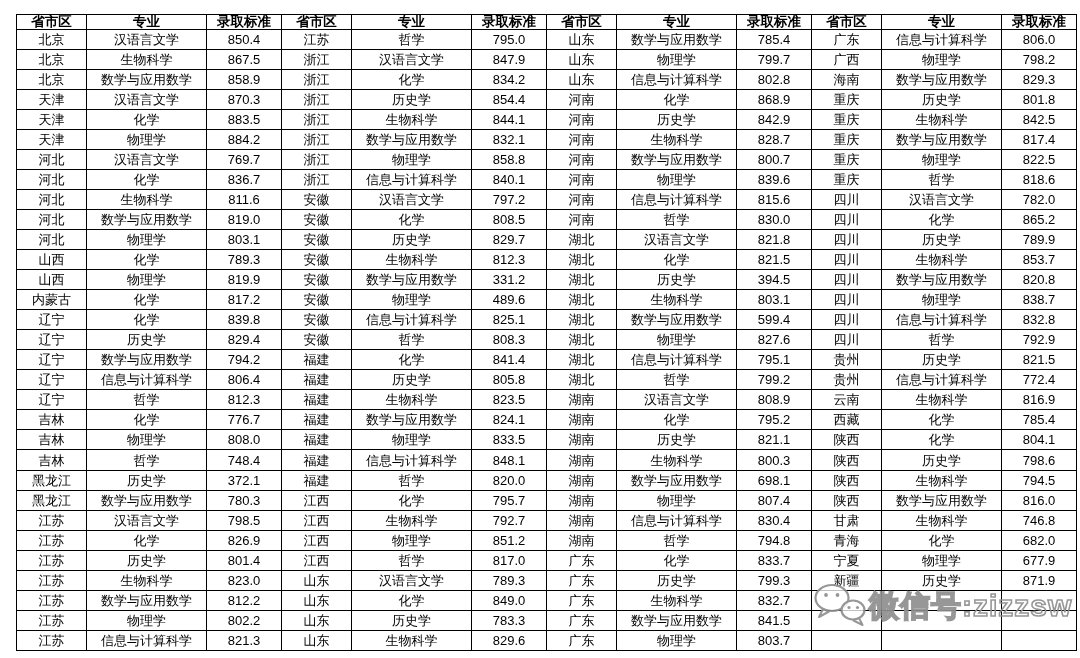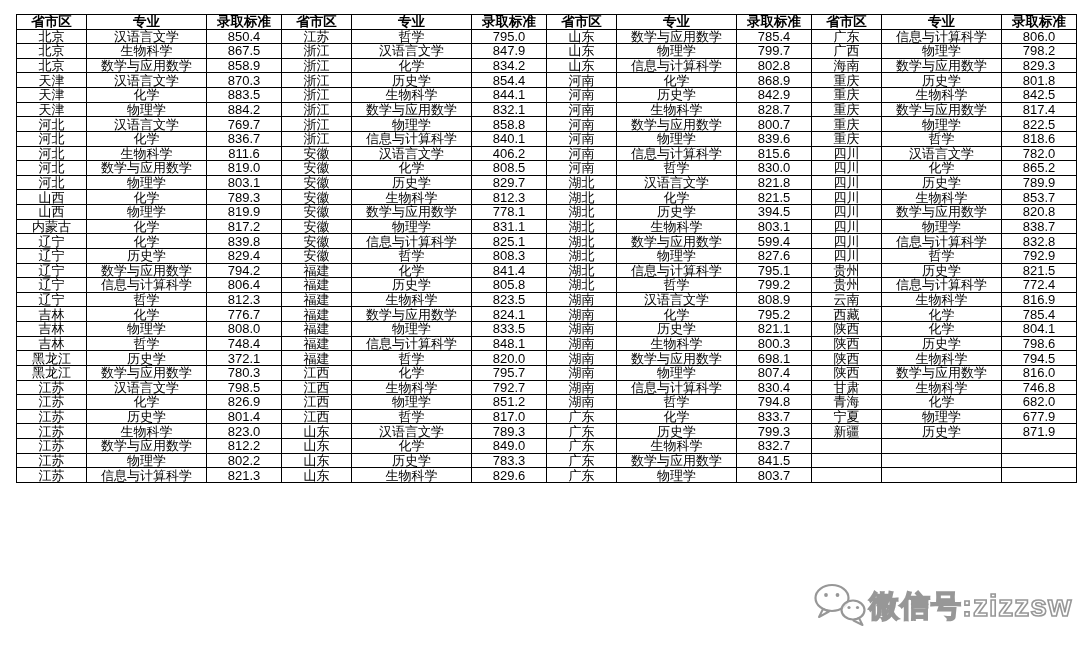--- a/index.html
+++ b/index.html
@@ -4,21 +4,21 @@
 <style>
   html,body{margin:0;padding:0;}
   body{
     width:1080px;height:658px;position:relative;background:#ffffff;
     font-family:"Liberation Sans","DejaVu Sans",sans-serif;
     overflow:hidden;
   }
   .stage{position:absolute;inset:0;}
   table.score-table{
     position:absolute;left:16px;top:14px;
-    width:1060px;height:469px;
+    width:1060px;height:637px;
     border-collapse:collapse;table-layout:fixed;
     background:#ffffff;
   }
   table.score-table th,
   table.score-table td{
     border:1px solid #000000;
     padding:0;margin:0;
     text-align:center;vertical-align:middle;
     font-size:13px;line-height:1;color:#000000;
     white-space:nowrap;overflow:hidden;
@@ -191,21 +191,21 @@
           <td>重庆</td>
           <td>哲学</td>
           <td>818.6</td>
         </tr>
         <tr>
           <td>河北</td>
           <td>生物科学</td>
           <td>811.6</td>
           <td>安徽</td>
           <td>汉语言文学</td>
-          <td>406.2</td>
+          <td>797.2</td>
           <td>河南</td>
           <td>信息与计算科学</td>
           <td>815.6</td>
           <td>四川</td>
           <td>汉语言文学</td>
           <td>782.0</td>
         </tr>
         <tr>
           <td>河北</td>
           <td>数学与应用数学</td>
@@ -247,35 +247,35 @@
           <td>四川</td>
           <td>生物科学</td>
           <td>853.7</td>
         </tr>
         <tr>
           <td>山西</td>
           <td>物理学</td>
           <td>819.9</td>
           <td>安徽</td>
           <td>数学与应用数学</td>
-          <td>778.1</td>
+          <td>331.2</td>
           <td>湖北</td>
           <td>历史学</td>
           <td>394.5</td>
           <td>四川</td>
           <td>数学与应用数学</td>
           <td>820.8</td>
         </tr>
         <tr>
           <td>内蒙古</td>
           <td>化学</td>
           <td>817.2</td>
           <td>安徽</td>
           <td>物理学</td>
-          <td>831.1</td>
+          <td>489.6</td>
           <td>湖北</td>
           <td>生物科学</td>
           <td>803.1</td>
           <td>四川</td>
           <td>物理学</td>
           <td>838.7</td>
         </tr>
         <tr>
           <td>辽宁</td>
           <td>化学</td>

